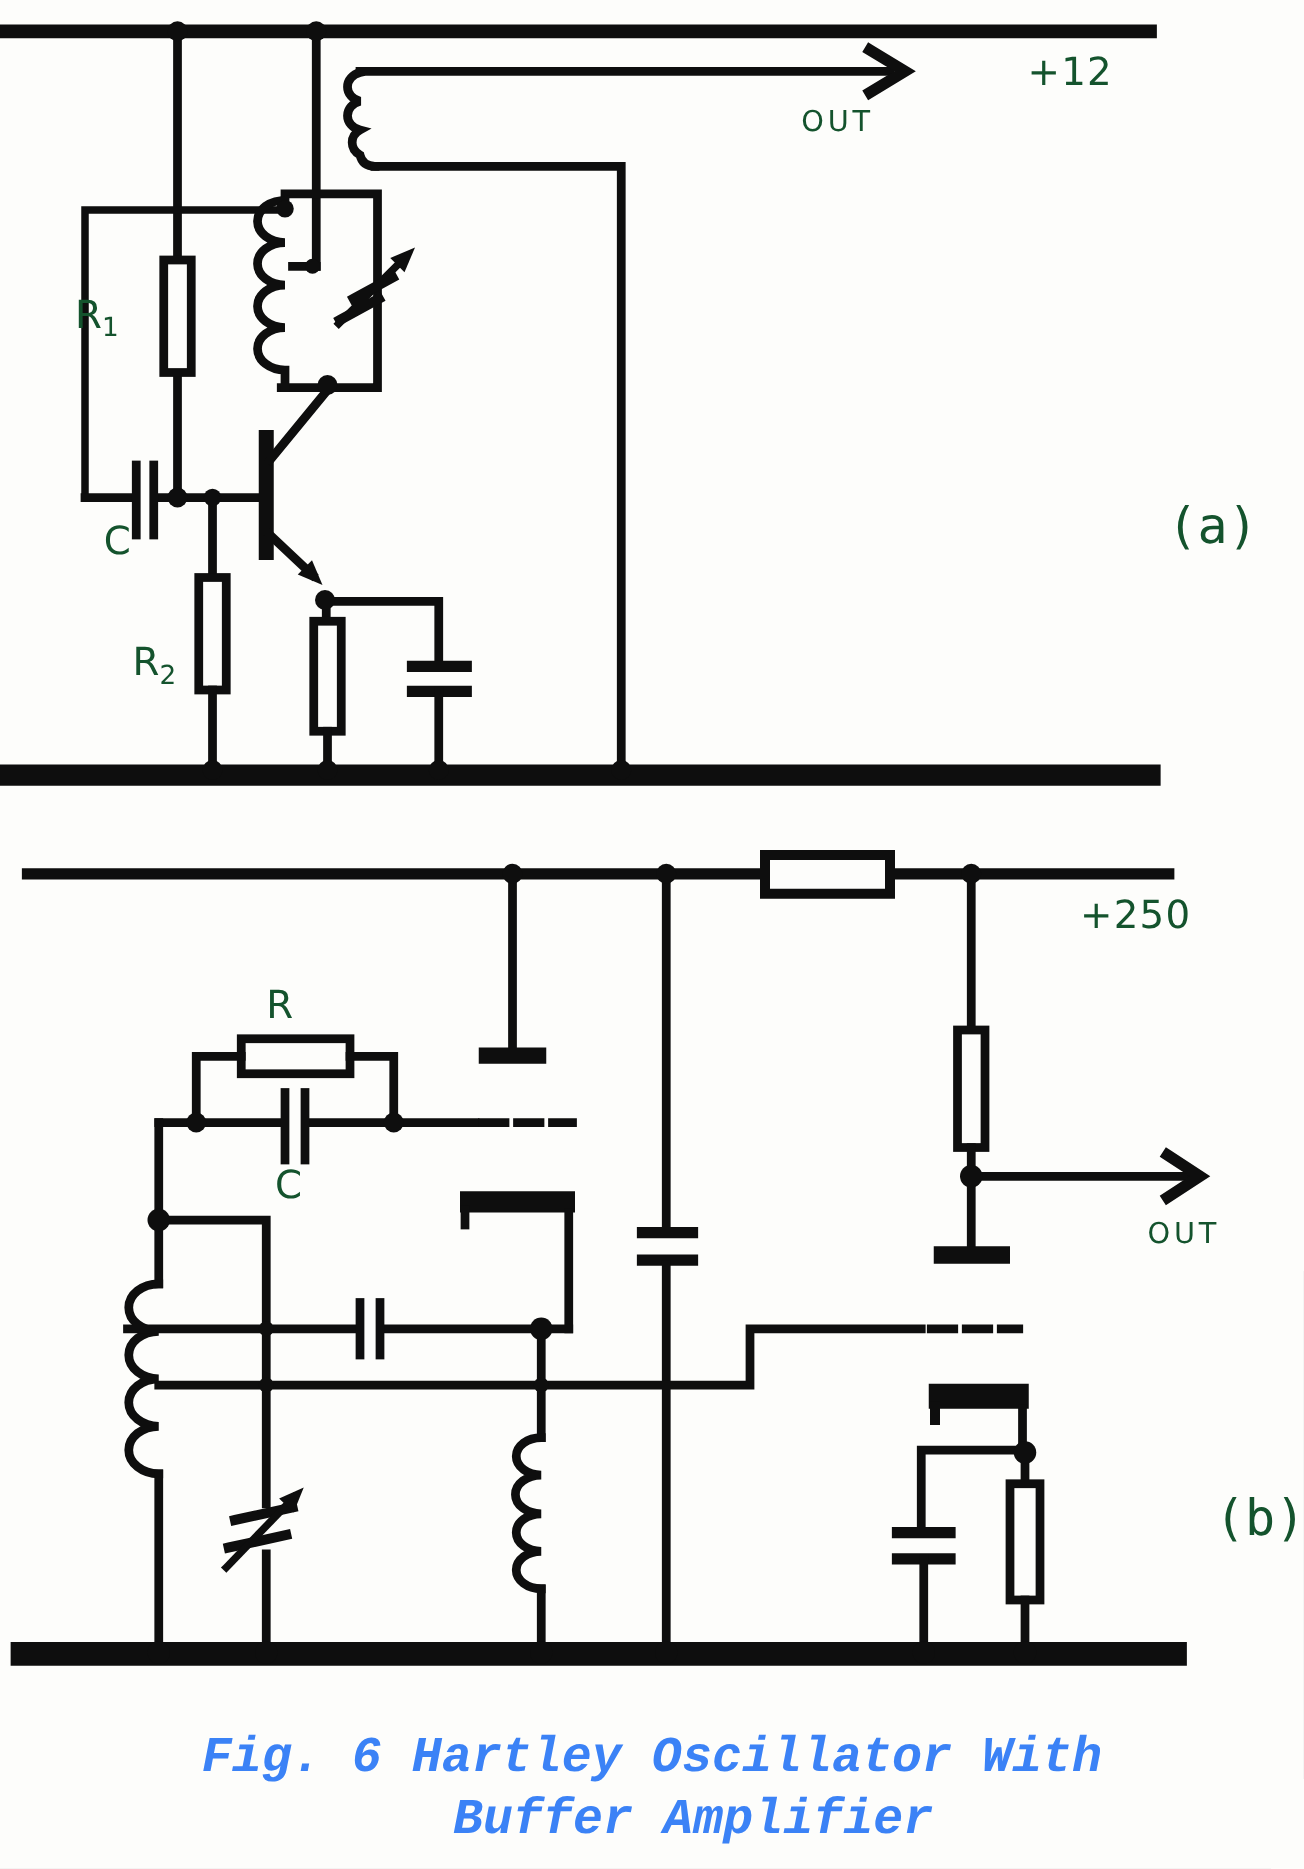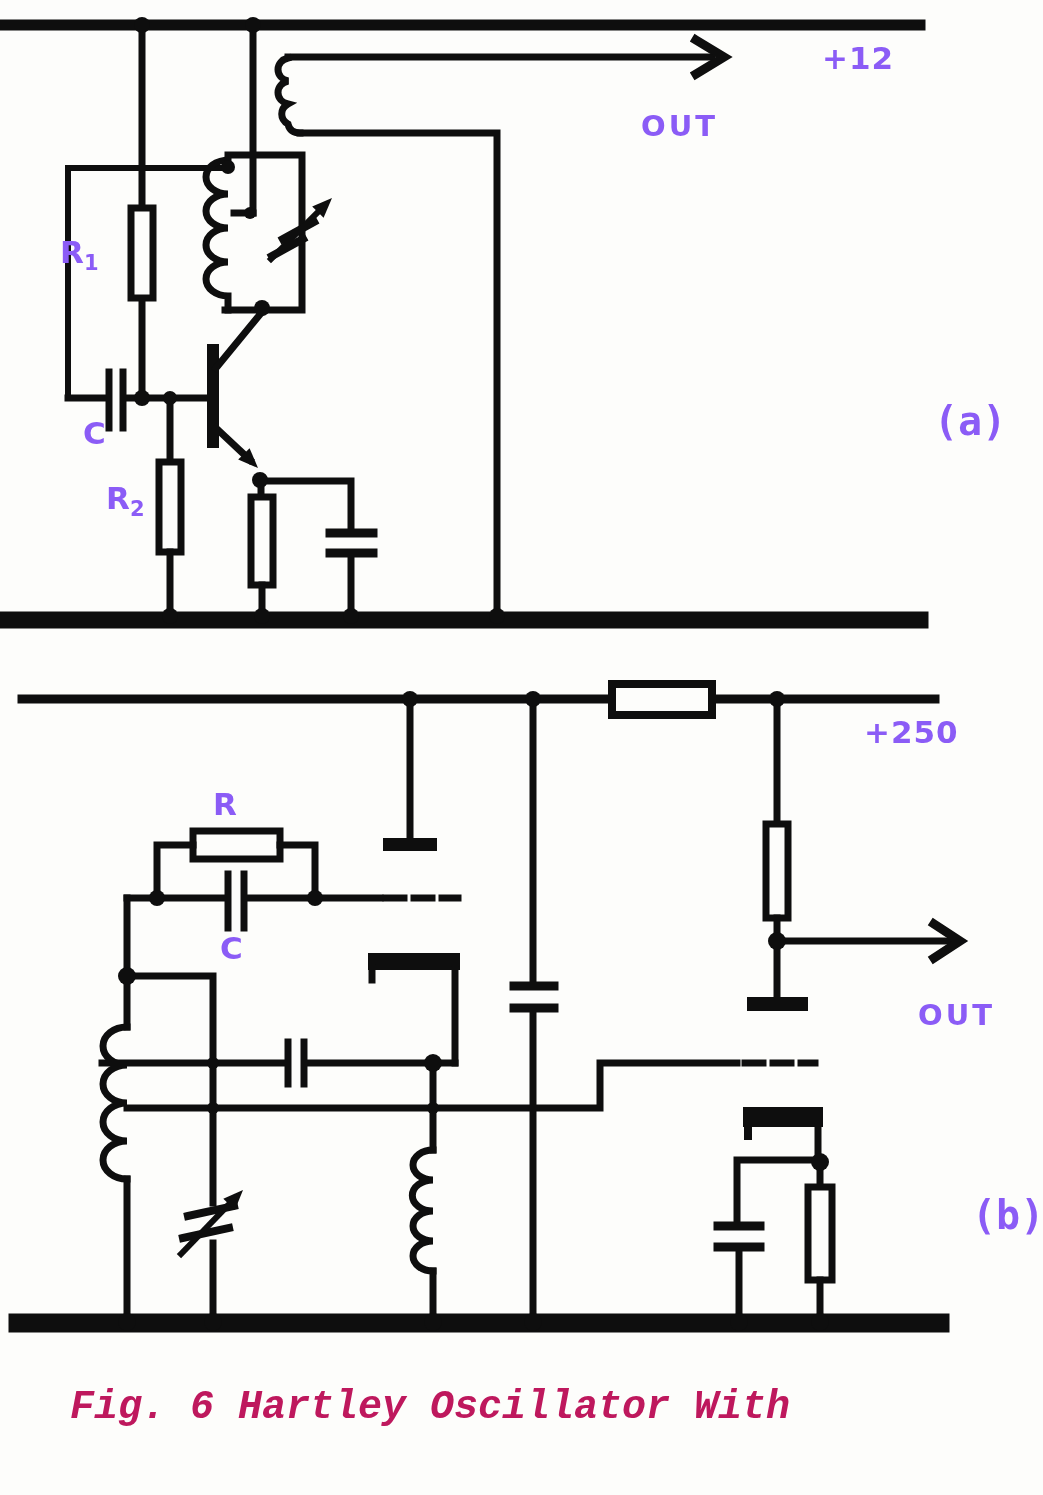--- a/index.html
+++ b/index.html
@@ -1,27 +1,27 @@
 <!DOCTYPE html>
 <html><head>
 <meta charset="utf-8">
 <style>
   html,body{margin:0;padding:0;background:#e8e8e6;}
   #page{position:relative;width:1043px;height:1495px;background:#fdfdfb;overflow:hidden;
         font-family:"DejaVu Sans",sans-serif;color:#0e0e0e;}
   #wires{position:absolute;left:0;top:0;}
-  .lbl{position:absolute;font-weight:bold;color:#8b5cf6;white-space:nowrap;}
+  .lbl{position:absolute;font-weight:normal;color:#14532d;white-space:nowrap;}
   .supply{font-size:31px;letter-spacing:1px;}
-  .out{font-size:29px;letter-spacing:3px;margin-top:24px;}
+  .out{font-size:23px;letter-spacing:3px;}
   .ref{font-size:31px;}
   .ref sub{font-size:21px;vertical-align:-7px;}
   .panel{font-size:40px;font-family:"DejaVu Sans Mono",monospace;}
-  #caption{position:absolute;left:70px;width:903px;top:1384px;text-align:left;
+  #caption{position:absolute;left:70px;width:903px;top:1384px;text-align:center;
            font-family:"Liberation Mono",monospace;font-style:italic;font-weight:bold;
-           font-size:40px;line-height:1.22;color:#be185d;}
+           font-size:40px;line-height:1.22;color:#3b82f6;}
   #caption .l2{margin-left:66px;}
 </style>
 </head>
 <body>
 
 <div id="page">
 
   <svg id="wires" width="1043" height="1495" viewBox="0 0 1043 1495" stroke="#0e0e0e" fill="none" stroke-linecap="square">
 
     <g>
@@ -179,26 +179,27 @@
           <circle cx="739" cy="1322" r="9"></circle>
           <circle cx="820" cy="1322" r="9"></circle>
       </g>
     </g>
   </svg>
 
   <div class="lbl supply" style="left:822px;top:40px;">+12</div>
   <div class="lbl out" style="left:641px;top:85px;">OUT</div>
   <div class="lbl ref" style="left:60px;top:234px;"><span>R</span><sub>1</sub></div>
   <div class="lbl ref" style="left:83px;top:415px;">C</div>
-  <div class="lbl ref" style="left:106px;top:480px;"><span>R</span><sub>2</sub></div>
+  <div class="lbl ref" style="left:106px;top:512px;"><span>R</span><sub>2</sub></div>
   <div class="lbl panel" style="left:934px;top:398px;">(a)</div>
 
   <div class="lbl supply" style="left:816px;top:714px;margin-left:48px;">+250</div>
   <div class="lbl ref" style="left:213px;top:786px;">R</div>
   <div class="lbl ref" style="left:220px;top:930px;">C</div>
   <div class="lbl out" style="left:918px;top:974px;">OUT</div>
   <div class="lbl panel" style="left:972px;top:1192px;">(b)</div>
 
   <div id="caption">
     <div>Fig. 6 Hartley Oscillator With</div>
+    <div class="l2">Buffer Amplifier</div>
   </div>
 
 </div>
 
 </body></html>

